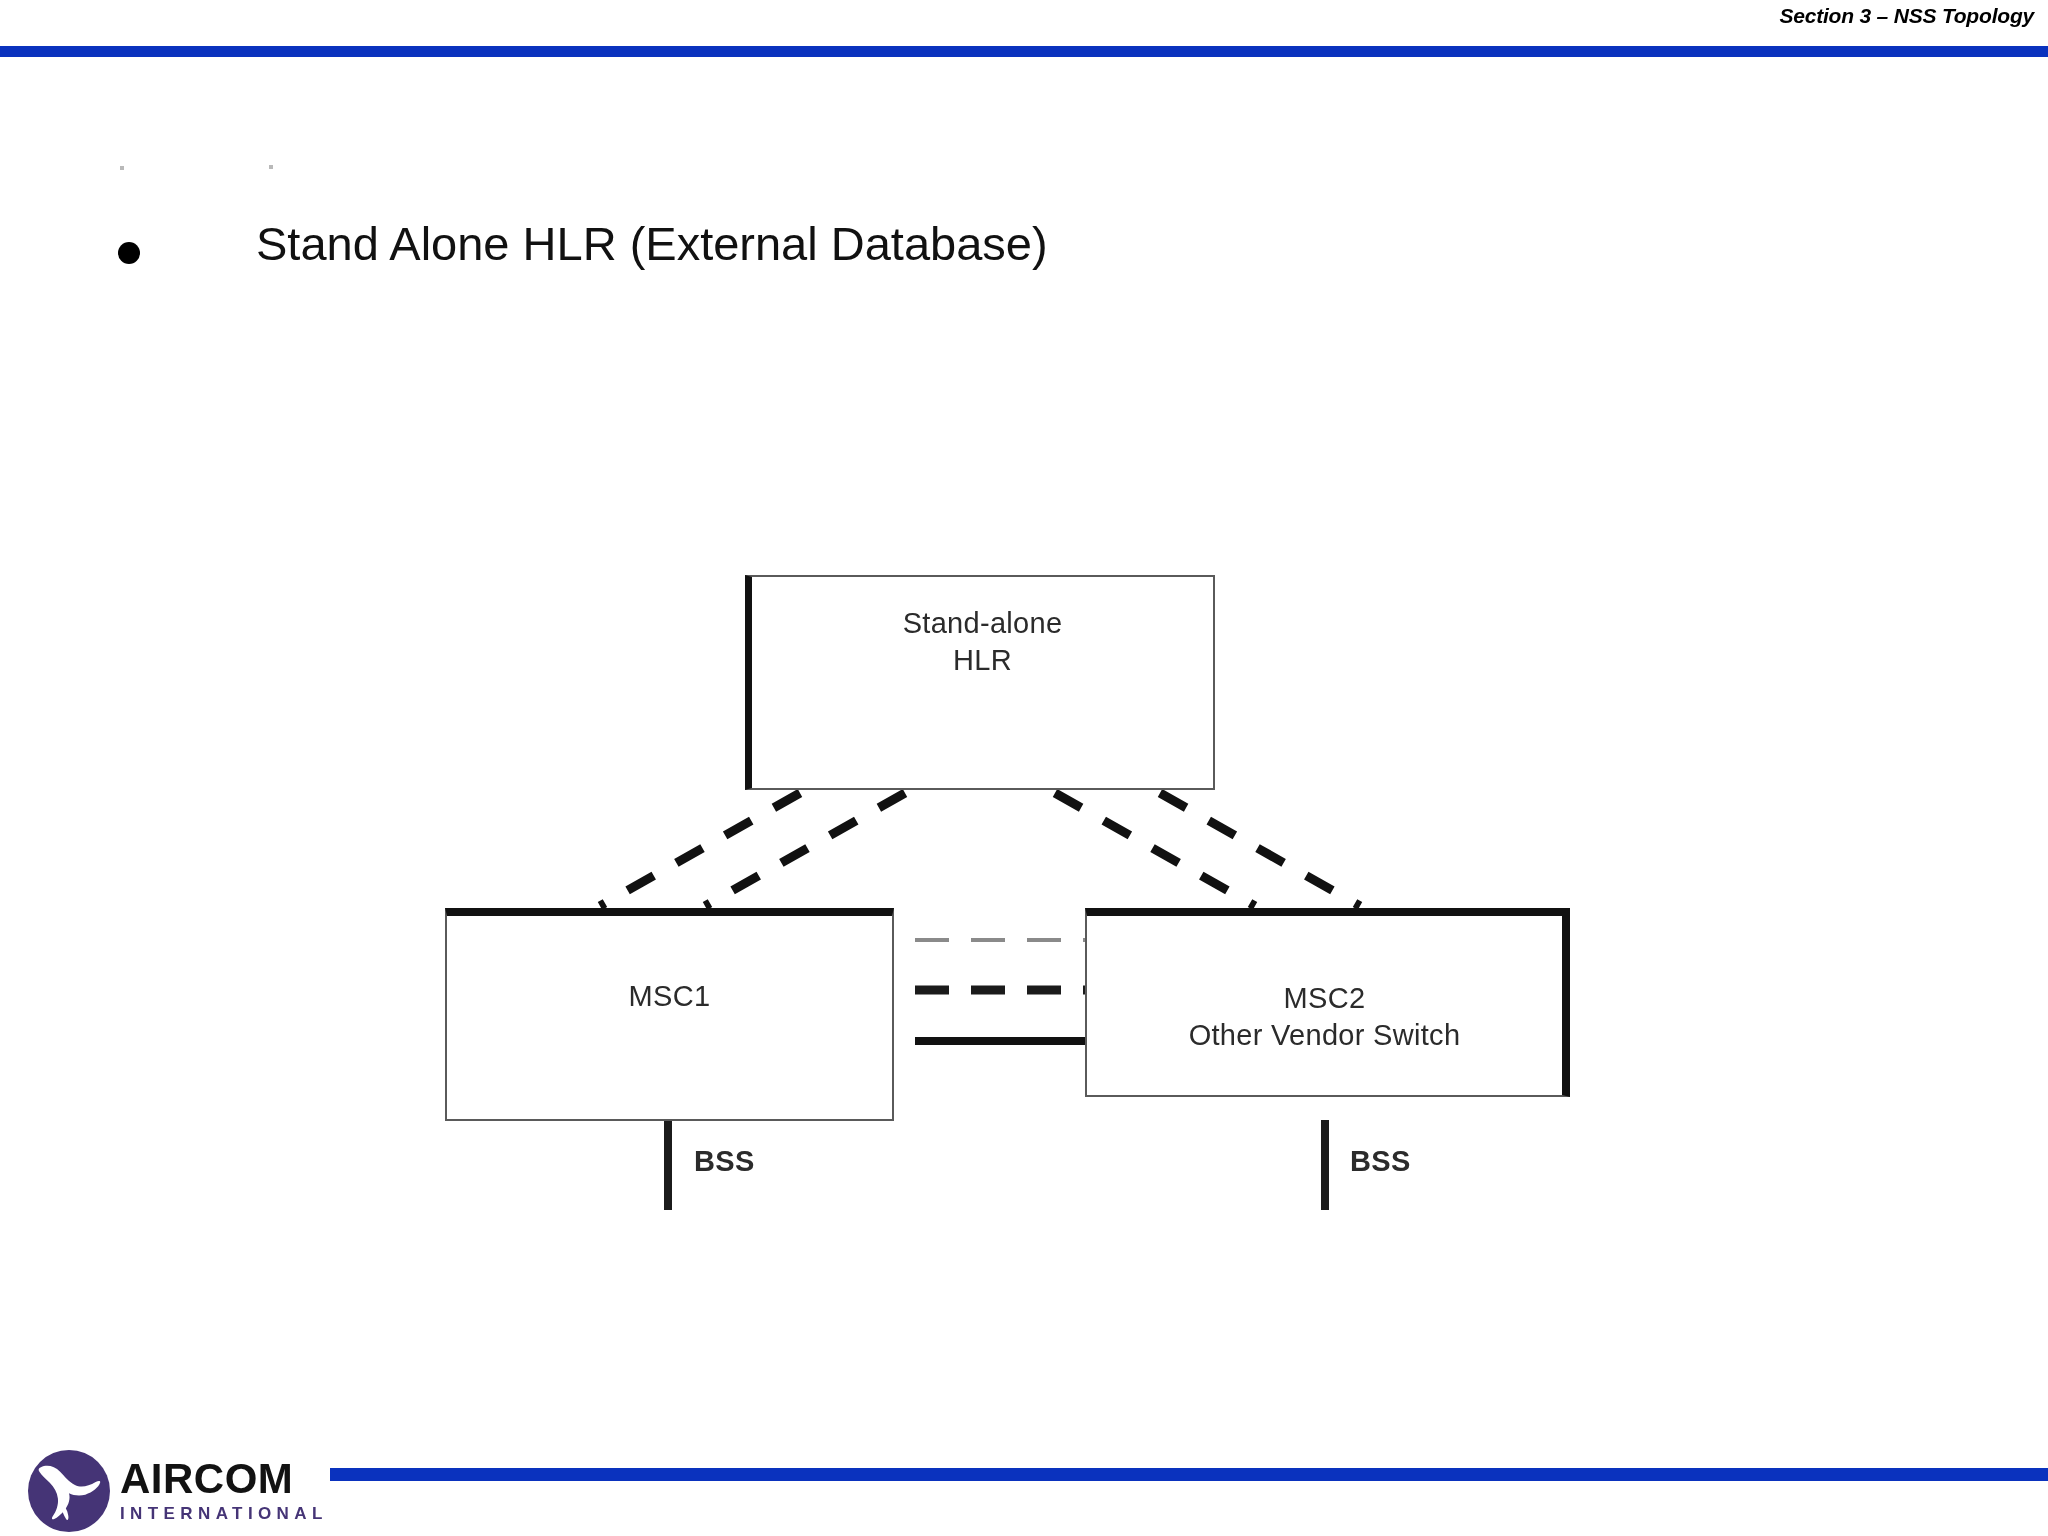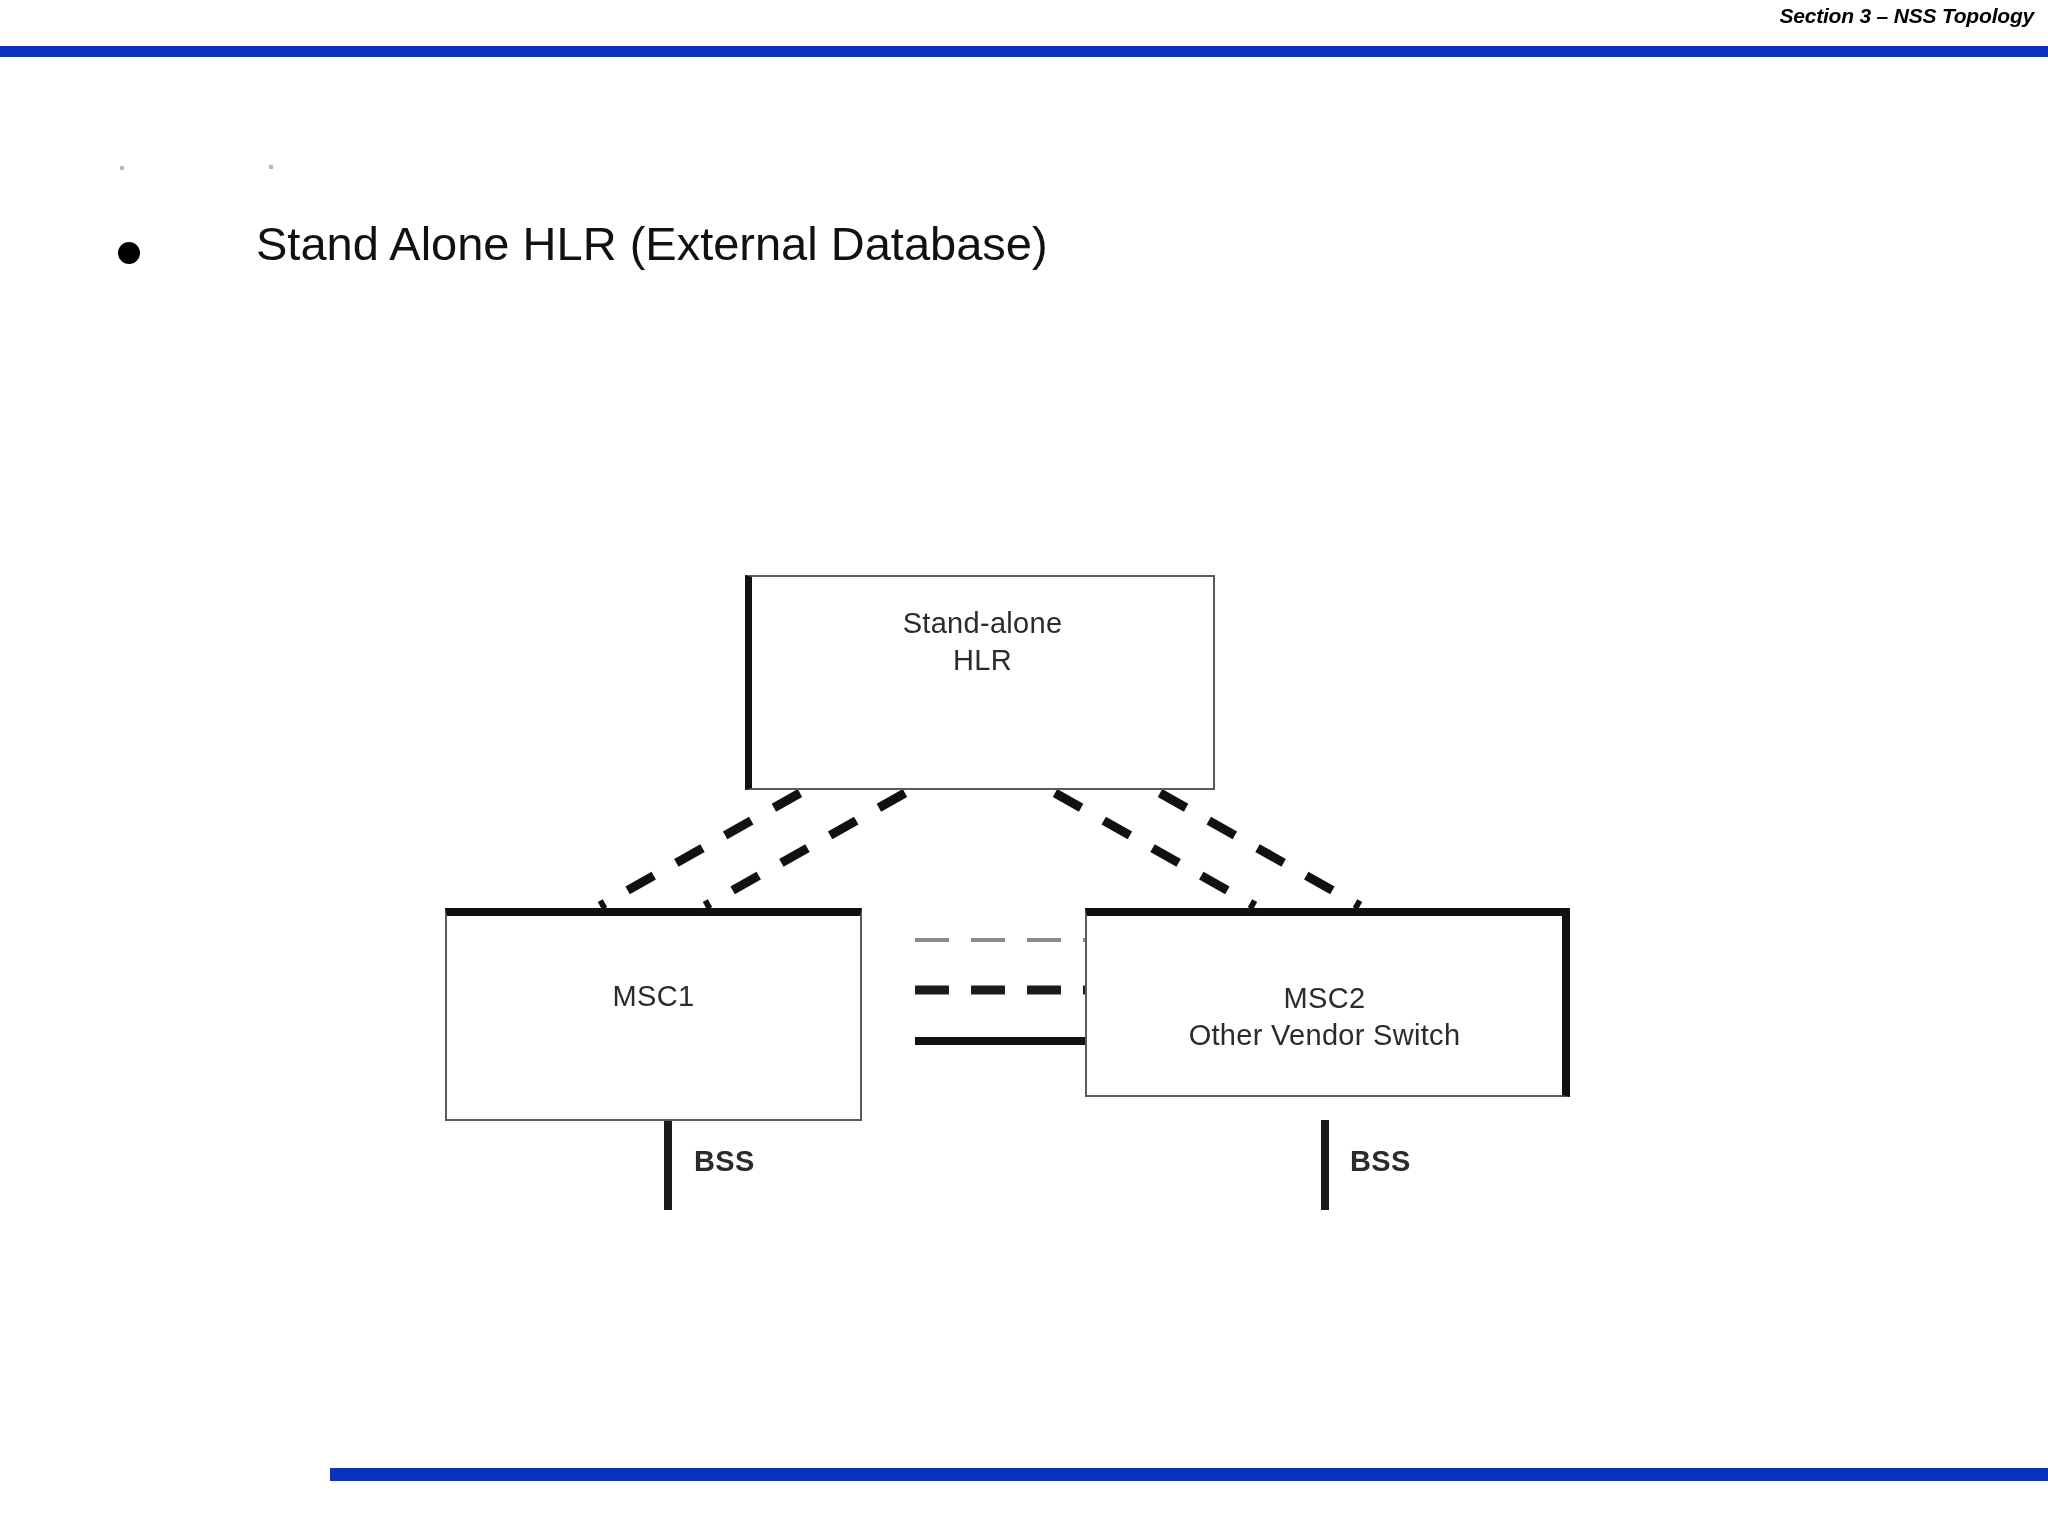--- a/index.html
+++ b/index.html
@@ -104,21 +104,21 @@
     top: 575px;
     width: 470px;
     height: 215px;
     border-left: 7px solid #111111;
     align-items: flex-start;
     padding-top: 28px;
   }
   #box-msc1 {
     left: 445px;
     top: 908px;
-    width: 417px;
+    width: 449px;
     height: 213px;
     border-top: 8px solid #111111;
     align-items: flex-start;
     padding-top: 62px;
   }
   #box-msc2 {
     left: 1085px;
     top: 908px;
     width: 485px;
     height: 189px;
@@ -244,14 +244,30 @@
       <span>MSC2</span><br>
       <span>Other Vendor Switch</span>
     </div>
   </div>
 
   <div class="edge-label" id="bss1-label">BSS</div>
   <div class="edge-label" id="bss2-label">BSS</div>
 
   <div id="footer-rule"></div>
 
+  <div id="logo">
+    <div id="logo-mark"></div>
+    <svg id="logo-bird" viewBox="0 0 100 100" xmlns="http://www.w3.org/2000/svg">
+      <path fill="#ffffff" d="M12,18 C20,14 30,16 38,24 C44,30 50,38 58,42
+               C66,46 76,44 86,38 C90,36 93,36 92,39 C90,45 82,52 72,55
+               C64,57 56,56 50,53 C52,60 50,68 44,76 C40,81 34,86 30,88
+               C27,89 26,87 28,84 C33,77 36,68 35,60 C34,52 30,45 24,39
+               C19,34 13,29 10,24 C8,21 9,19 12,18 Z"></path>
+      <path fill="#ffffff" d="M40,66 C44,70 48,76 49,83 C50,88 48,91 46,88
+               C43,83 40,75 38,70 Z"></path>
+    </svg>
+    <div id="logo-wordmark">
+      <div id="logo-aircom">AIRCOM</div>
+      <div id="logo-international">INTERNATIONAL</div>
+    </div>
+  </div>
 
 </div>
 
 </body></html>

